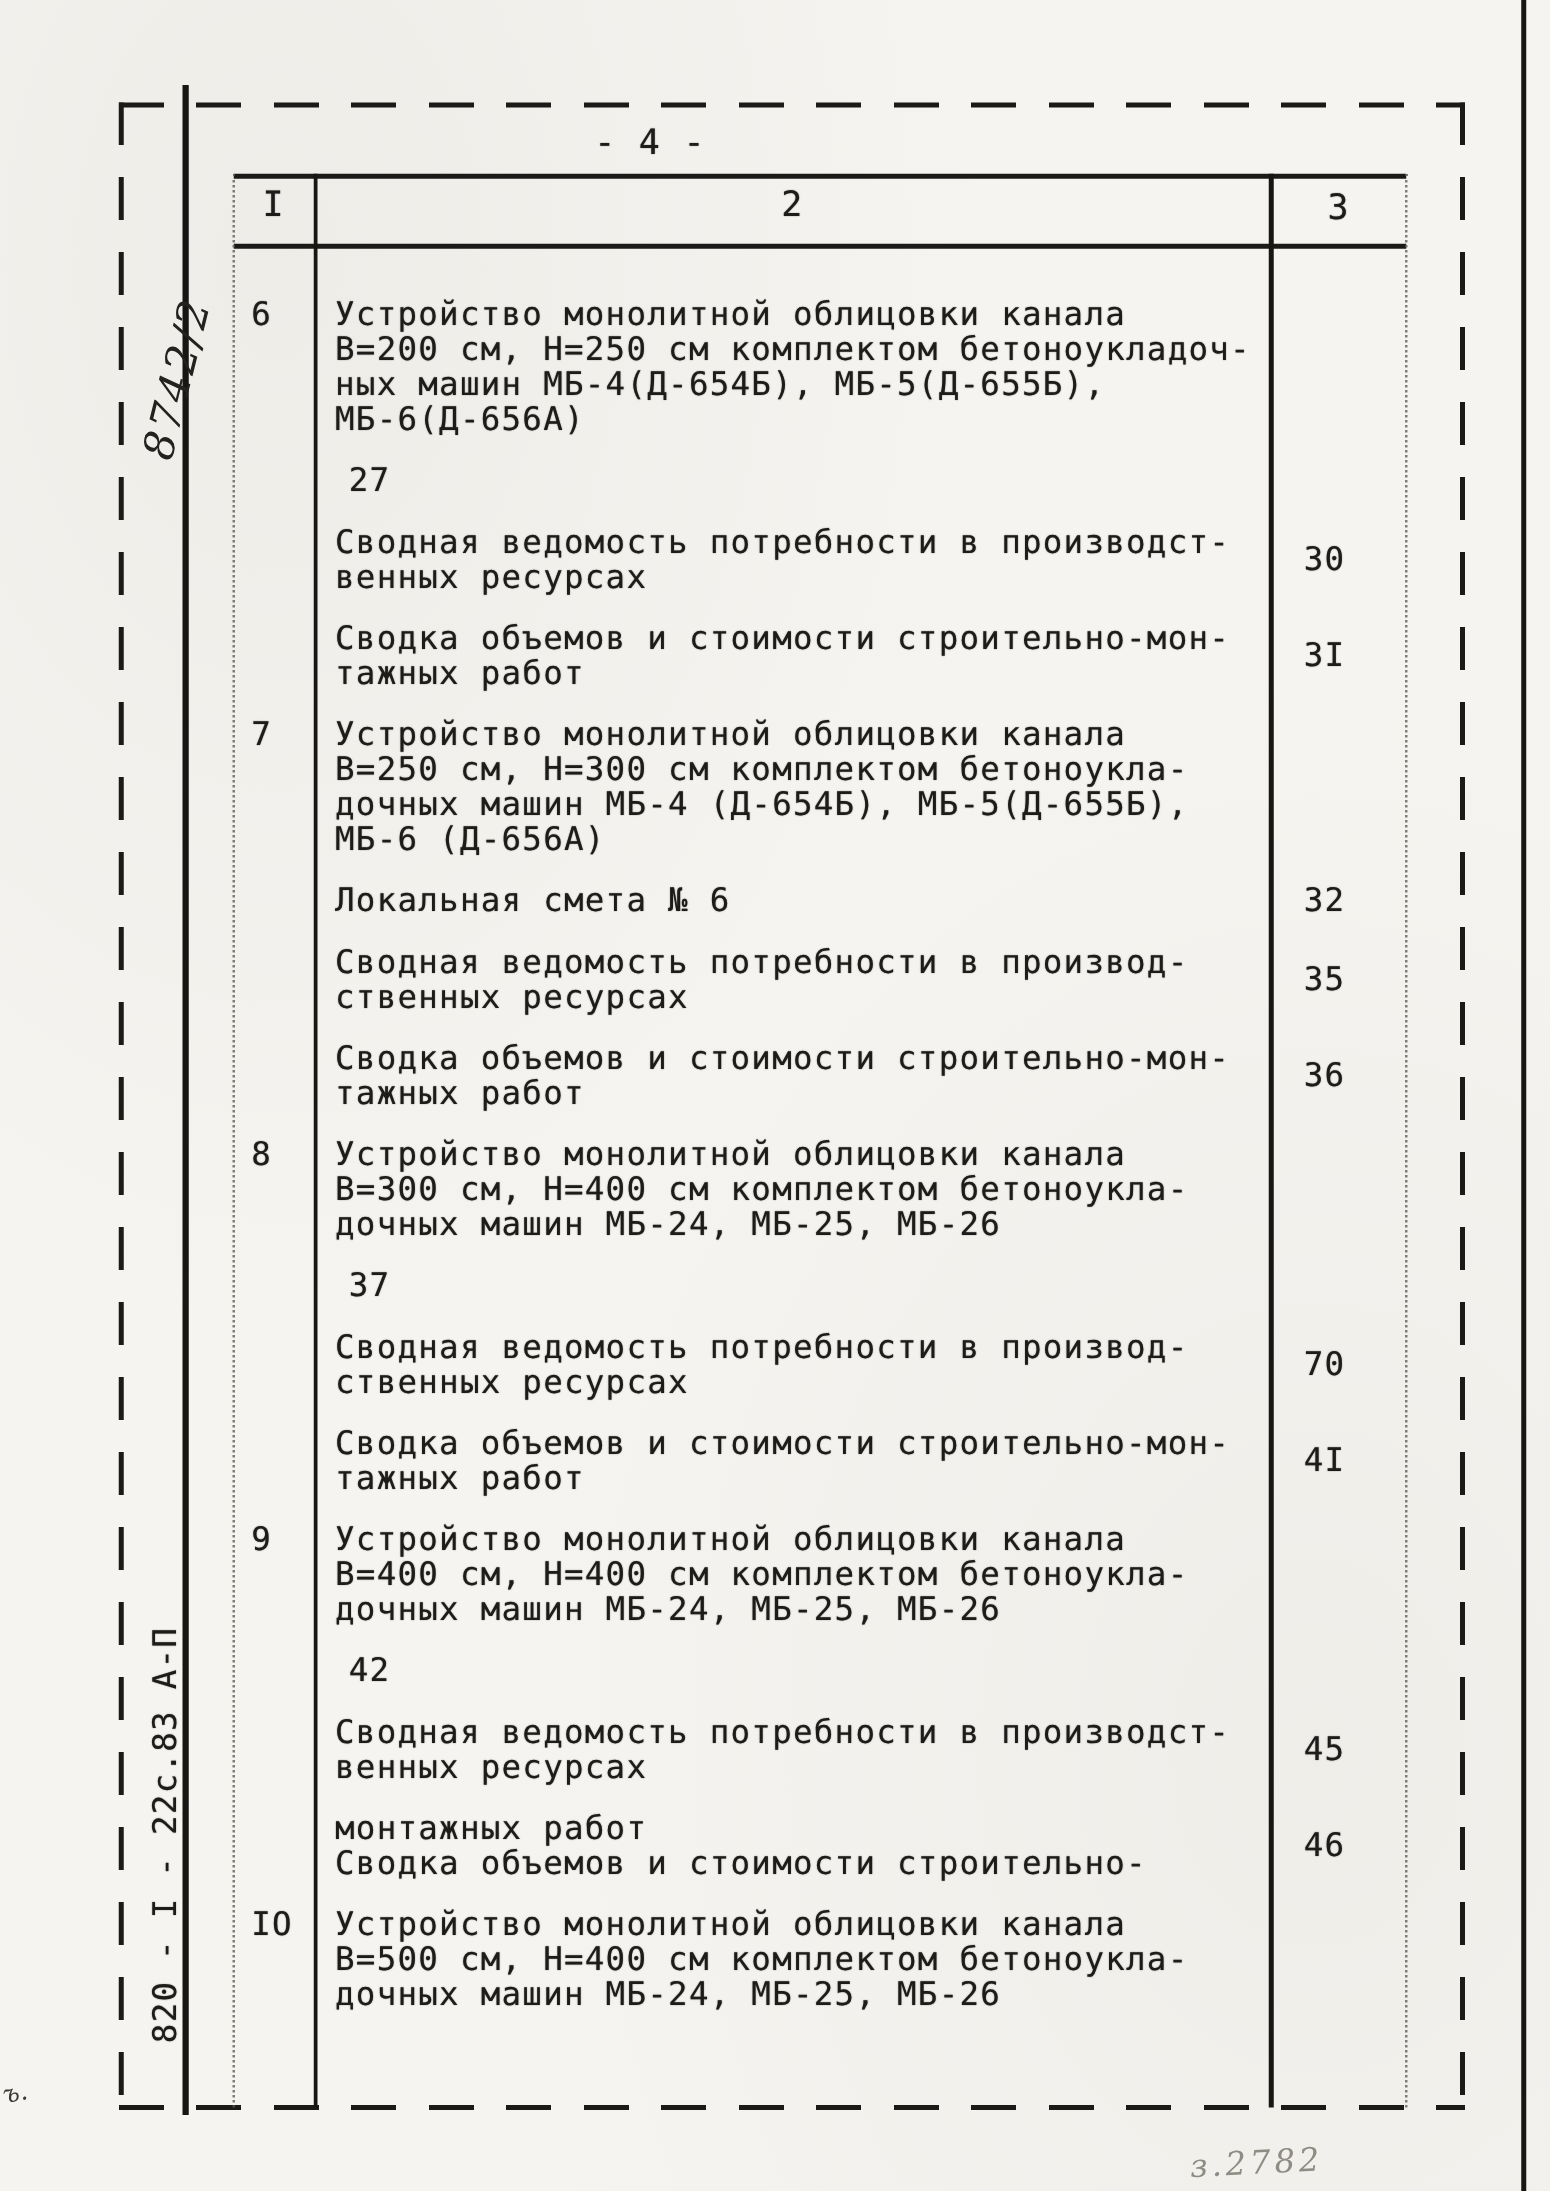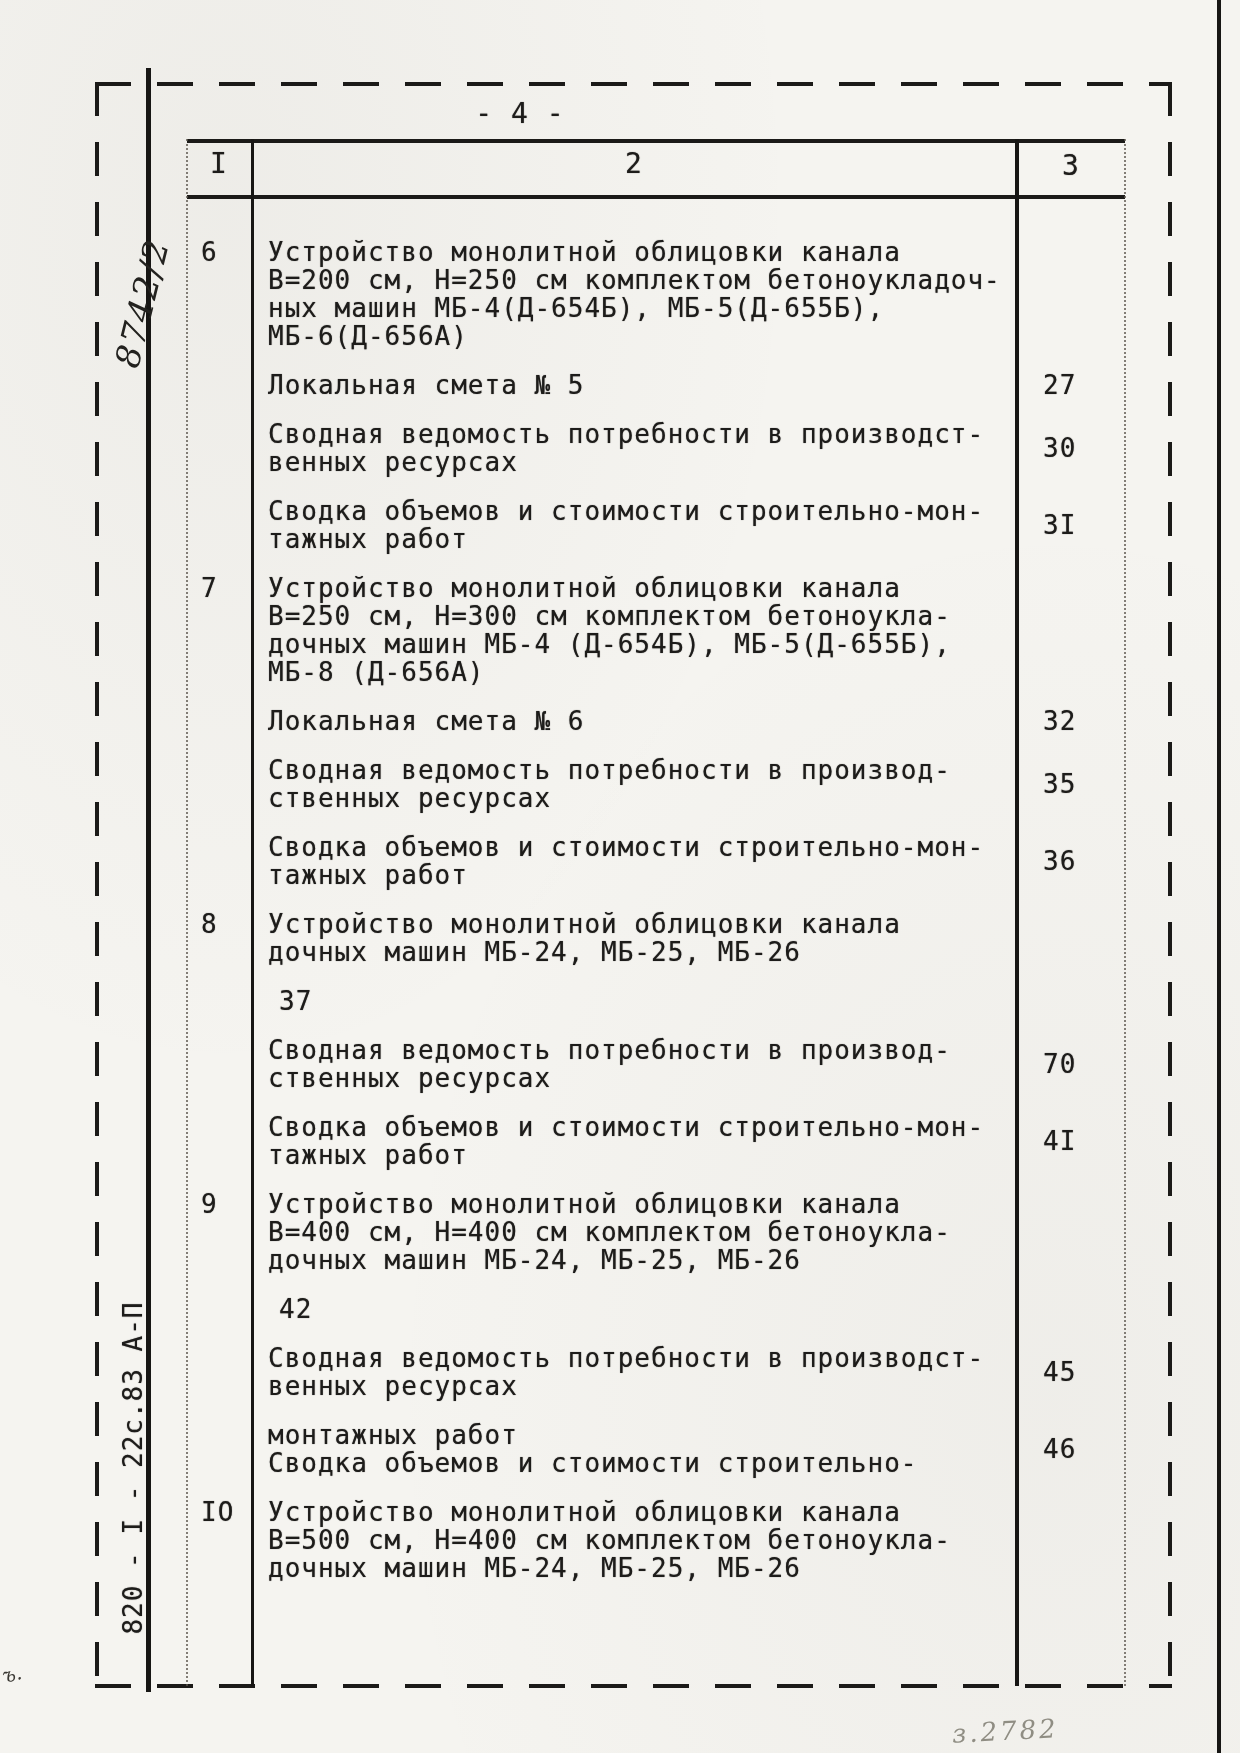--- a/index.html
+++ b/index.html
@@ -101,23 +101,20 @@
         <div class="ln">ных машин МБ-4(Д-654Б), МБ-5(Д-655Б),</div>
         <div class="ln">МБ-6(Д-656А)</div>
       </div>
       <div class="c3">
           <span></span>
         </div>
     </div>
 
     <div class="entry">
       <div class="c1"><span></span></div>
-      <div class="c2">
-        <div class="ln">Локальная смета № 5</div>
-      </div>
       <div class="c3">
           <span>27</span>
         </div>
     </div>
 
     <div class="entry">
       <div class="c1"><span></span></div>
       <div class="c2">
         <div class="ln">Сводная ведомость потребности в производст-</div>
         <div class="ln">венных ресурсах</div>
@@ -137,21 +134,21 @@
           <span>3I</span>
         </div>
     </div>
 
     <div class="entry">
       <div class="c1"><span>7</span></div>
       <div class="c2">
         <div class="ln">Устройство монолитной облицовки канала</div>
         <div class="ln">В=250 см, Н=300 см комплектом бетоноукла-</div>
         <div class="ln">дочных машин МБ-4 (Д-654Б), МБ-5(Д-655Б),</div>
-        <div class="ln">МБ-8 (Д-656А)</div>
+        <div class="ln">МБ-6 (Д-656А)</div>
       </div>
       <div class="c3">
           <span></span>
         </div>
     </div>
 
     <div class="entry">
       <div class="c1"><span></span></div>
       <div class="c2">
         <div class="ln">Локальная смета № 6</div>
@@ -180,20 +177,21 @@
       </div>
       <div class="c3">
           <span>36</span>
         </div>
     </div>
 
     <div class="entry">
       <div class="c1"><span>8</span></div>
       <div class="c2">
         <div class="ln">Устройство монолитной облицовки канала</div>
+        <div class="ln">В=300 см, Н=400 см комплектом бетоноукла-</div>
         <div class="ln">дочных машин МБ-24, МБ-25, МБ-26</div>
       </div>
       <div class="c3">
           <span></span>
         </div>
     </div>
 
     <div class="entry">
       <div class="c1"><span></span></div>
       <div class="c3">

